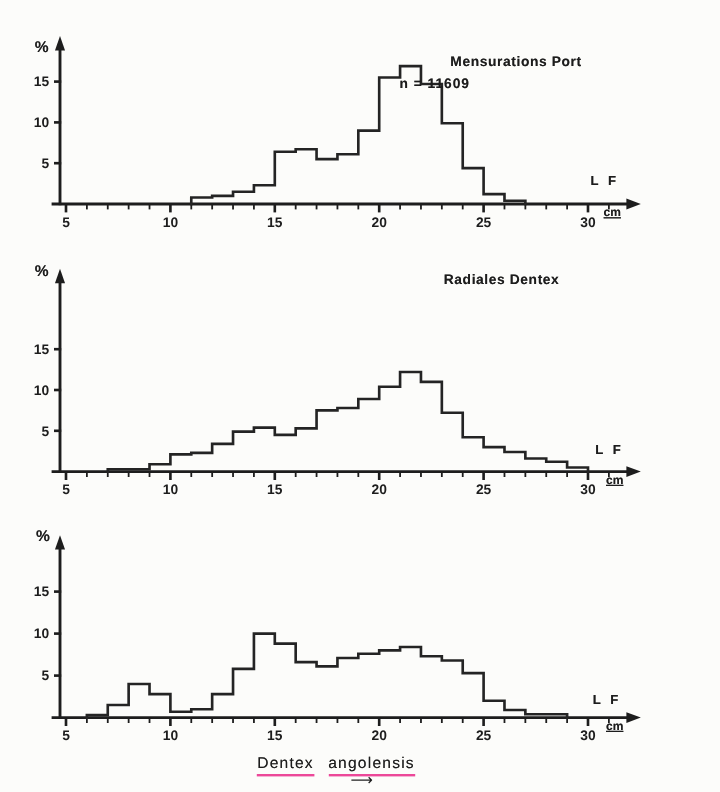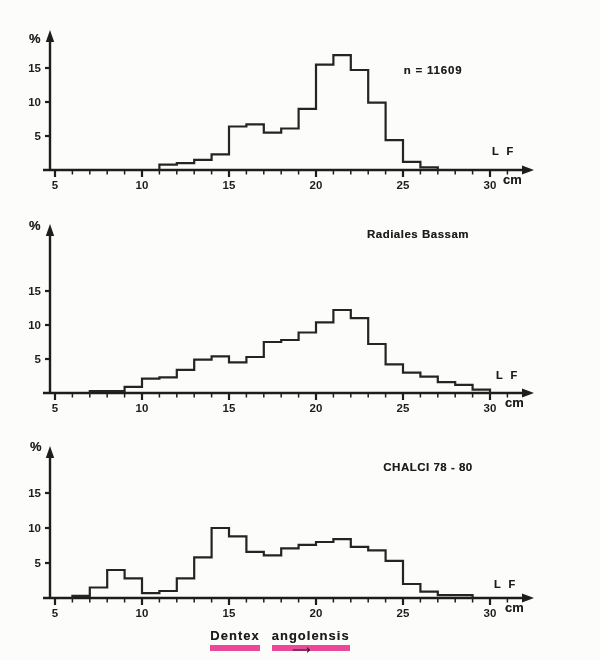--- a/index.html
+++ b/index.html
@@ -8,30 +8,30 @@
   svg.chart { position:absolute; left:0; top:0; }
   svg text { font-family:"Liberation Sans", sans-serif; font-size:11.5px; font-weight:bold; fill:#1d1d1d; }
   .axis  { stroke:#1d1d1d; stroke-width:2.4; }
   .tick  { stroke:#1d1d1d; stroke-width:1.5; }
   .tick-major { stroke:#1d1d1d; stroke-width:2.2; }
   .steps { stroke:#242424; stroke-width:2.2; fill:none; stroke-linejoin:miter; stroke-linecap:square; }
   .arrowhead { fill:#1d1d1d; }
   .lbl { position:absolute; font-weight:bold; color:#1c1c1c; text-shadow:0 0 0.5px rgba(20,20,20,0.55); white-space:nowrap; }
   .pct { font-size:13px; }
   .title { font-size:11.5px; letter-spacing:0.5px; text-align:center; width:200px; }
-  .nlab { font-size:11.5px; letter-spacing:0.8px; text-align:center; width:200px; }
+  .nlab { font-size:11.5px; letter-spacing:0.8px; width:200px; }
   .lf { font-size:11px; letter-spacing:2.5px;text-align:right; }
-  .unit { font-size:13px; }
+  .unit { font-size:10px;text-decoration:underline; }
   .p1-pct { left:29px; top:31px; }   .p2-pct { left:29px; top:218px; }  .p3-pct { left:30px; top:439px; }
   .p1-title { left:330px; top:46px; } .p2-title { left:318px; top:228px; } .p3-title { left:328px; top:461px; }
   .p1-n { left:333px; top:64px; }    .p2-n { left:325px; top:247px; }   .p3-n { left:342px; top:483px; }
   .p1-lf { left:492px; top:145px; }  .p2-lf { left:496px; top:369px; }  .p3-lf { left:494px; top:578px; }
   .p1-unit { left:503px; top:172px; } .p2-unit { left:505px; top:395px; } .p3-unit { left:505px; top:600px; }
   .caption { position:absolute; left:150px; top:628px; width:260px; display:flex; justify-content:center; gap:12px; }
-  .caption span { font-size:13px; font-weight:bold; letter-spacing:1px; border-bottom:6px solid #ec4899; padding-bottom:2px;
+  .caption span { font-size:13px; font-weight:normal; letter-spacing:1px; border-bottom:2px solid #ec4899; padding-bottom:2px;
                   text-shadow:0 0 0.5px rgba(20,20,20,0.55); }
   .cap-arrow { position:absolute; left:292px; top:642px; font-size:13px; color:#1c1c1c; }
 </style>
 </head>
 <body>
 
 <div class="fig">
   <svg class="chart" width="600" height="660" viewBox="0 0 600 660">
       <line class="axis" x1="43" y1="170" x2="528" y2="170"></line>
       <polygon class="arrowhead" points="534,170 522,165.5 522,174.5"></polygon>
@@ -161,31 +161,31 @@
       <line class="tick-major" x1="45" y1="563" x2="51" y2="563"></line>
       <text x="41" y="567" text-anchor="end">5</text>
       <line class="tick-major" x1="45" y1="528" x2="51" y2="528"></line>
       <text x="41" y="532" text-anchor="end">10</text>
       <line class="tick-major" x1="45" y1="493" x2="51" y2="493"></line>
       <text x="41" y="497" text-anchor="end">15</text>
       <path class="steps" d="M 72.4 598 L 72.4 595.9 L 89.8 595.9 L 89.8 587.5 L 107.2 587.5 L 107.2 570.0 L 124.6 570.0 L 124.6 578.4 L 142.0 578.4 L 142.0 593.1 L 159.4 593.1 L 159.4 591.0 L 176.8 591.0 L 176.8 578.4 L 194.2 578.4 L 194.2 557.4 L 211.6 557.4 L 211.6 528.0 L 229.0 528.0 L 229.0 536.4 L 246.4 536.4 L 246.4 551.8 L 263.8 551.8 L 263.8 555.3 L 281.2 555.3 L 281.2 548.3 L 298.6 548.3 L 298.6 544.8 L 316.0 544.8 L 316.0 542.0 L 333.4 542.0 L 333.4 539.2 L 350.8 539.2 L 350.8 546.9 L 368.2 546.9 L 368.2 550.4 L 385.6 550.4 L 385.6 560.9 L 403.0 560.9 L 403.0 584.0 L 420.4 584.0 L 420.4 591.7 L 437.8 591.7 L 437.8 595.2 L 455.2 595.2 L 455.2 595.2 L 472.6 595.2 L 472.6 598"></path>
     </svg>
 
   <span class="lbl pct p1-pct">%</span>
+  <span class="lbl title p1-title">Mensurations Port</span>
   <span class="lbl nlab p1-n">n = 11609</span>
   <span class="lbl lf p1-lf">L F</span>
   <span class="lbl unit p1-unit">cm</span>
 
   <span class="lbl pct p2-pct">%</span>
-  <span class="lbl title p2-title">Radiales Bassam</span>
+  <span class="lbl title p2-title">Radiales Dentex</span>
   <span class="lbl lf p2-lf">L F</span>
   <span class="lbl unit p2-unit">cm</span>
 
   <span class="lbl pct p3-pct">%</span>
-  <span class="lbl title p3-title">CHALCI 78 - 80</span>
   <span class="lbl lf p3-lf">L F</span>
   <span class="lbl unit p3-unit">cm</span>
 
   <div class="caption">
     <span>Dentex</span>
     <span>angolensis</span>
   </div>
   <span class="cap-arrow">⟶</span>
 </div>
 

